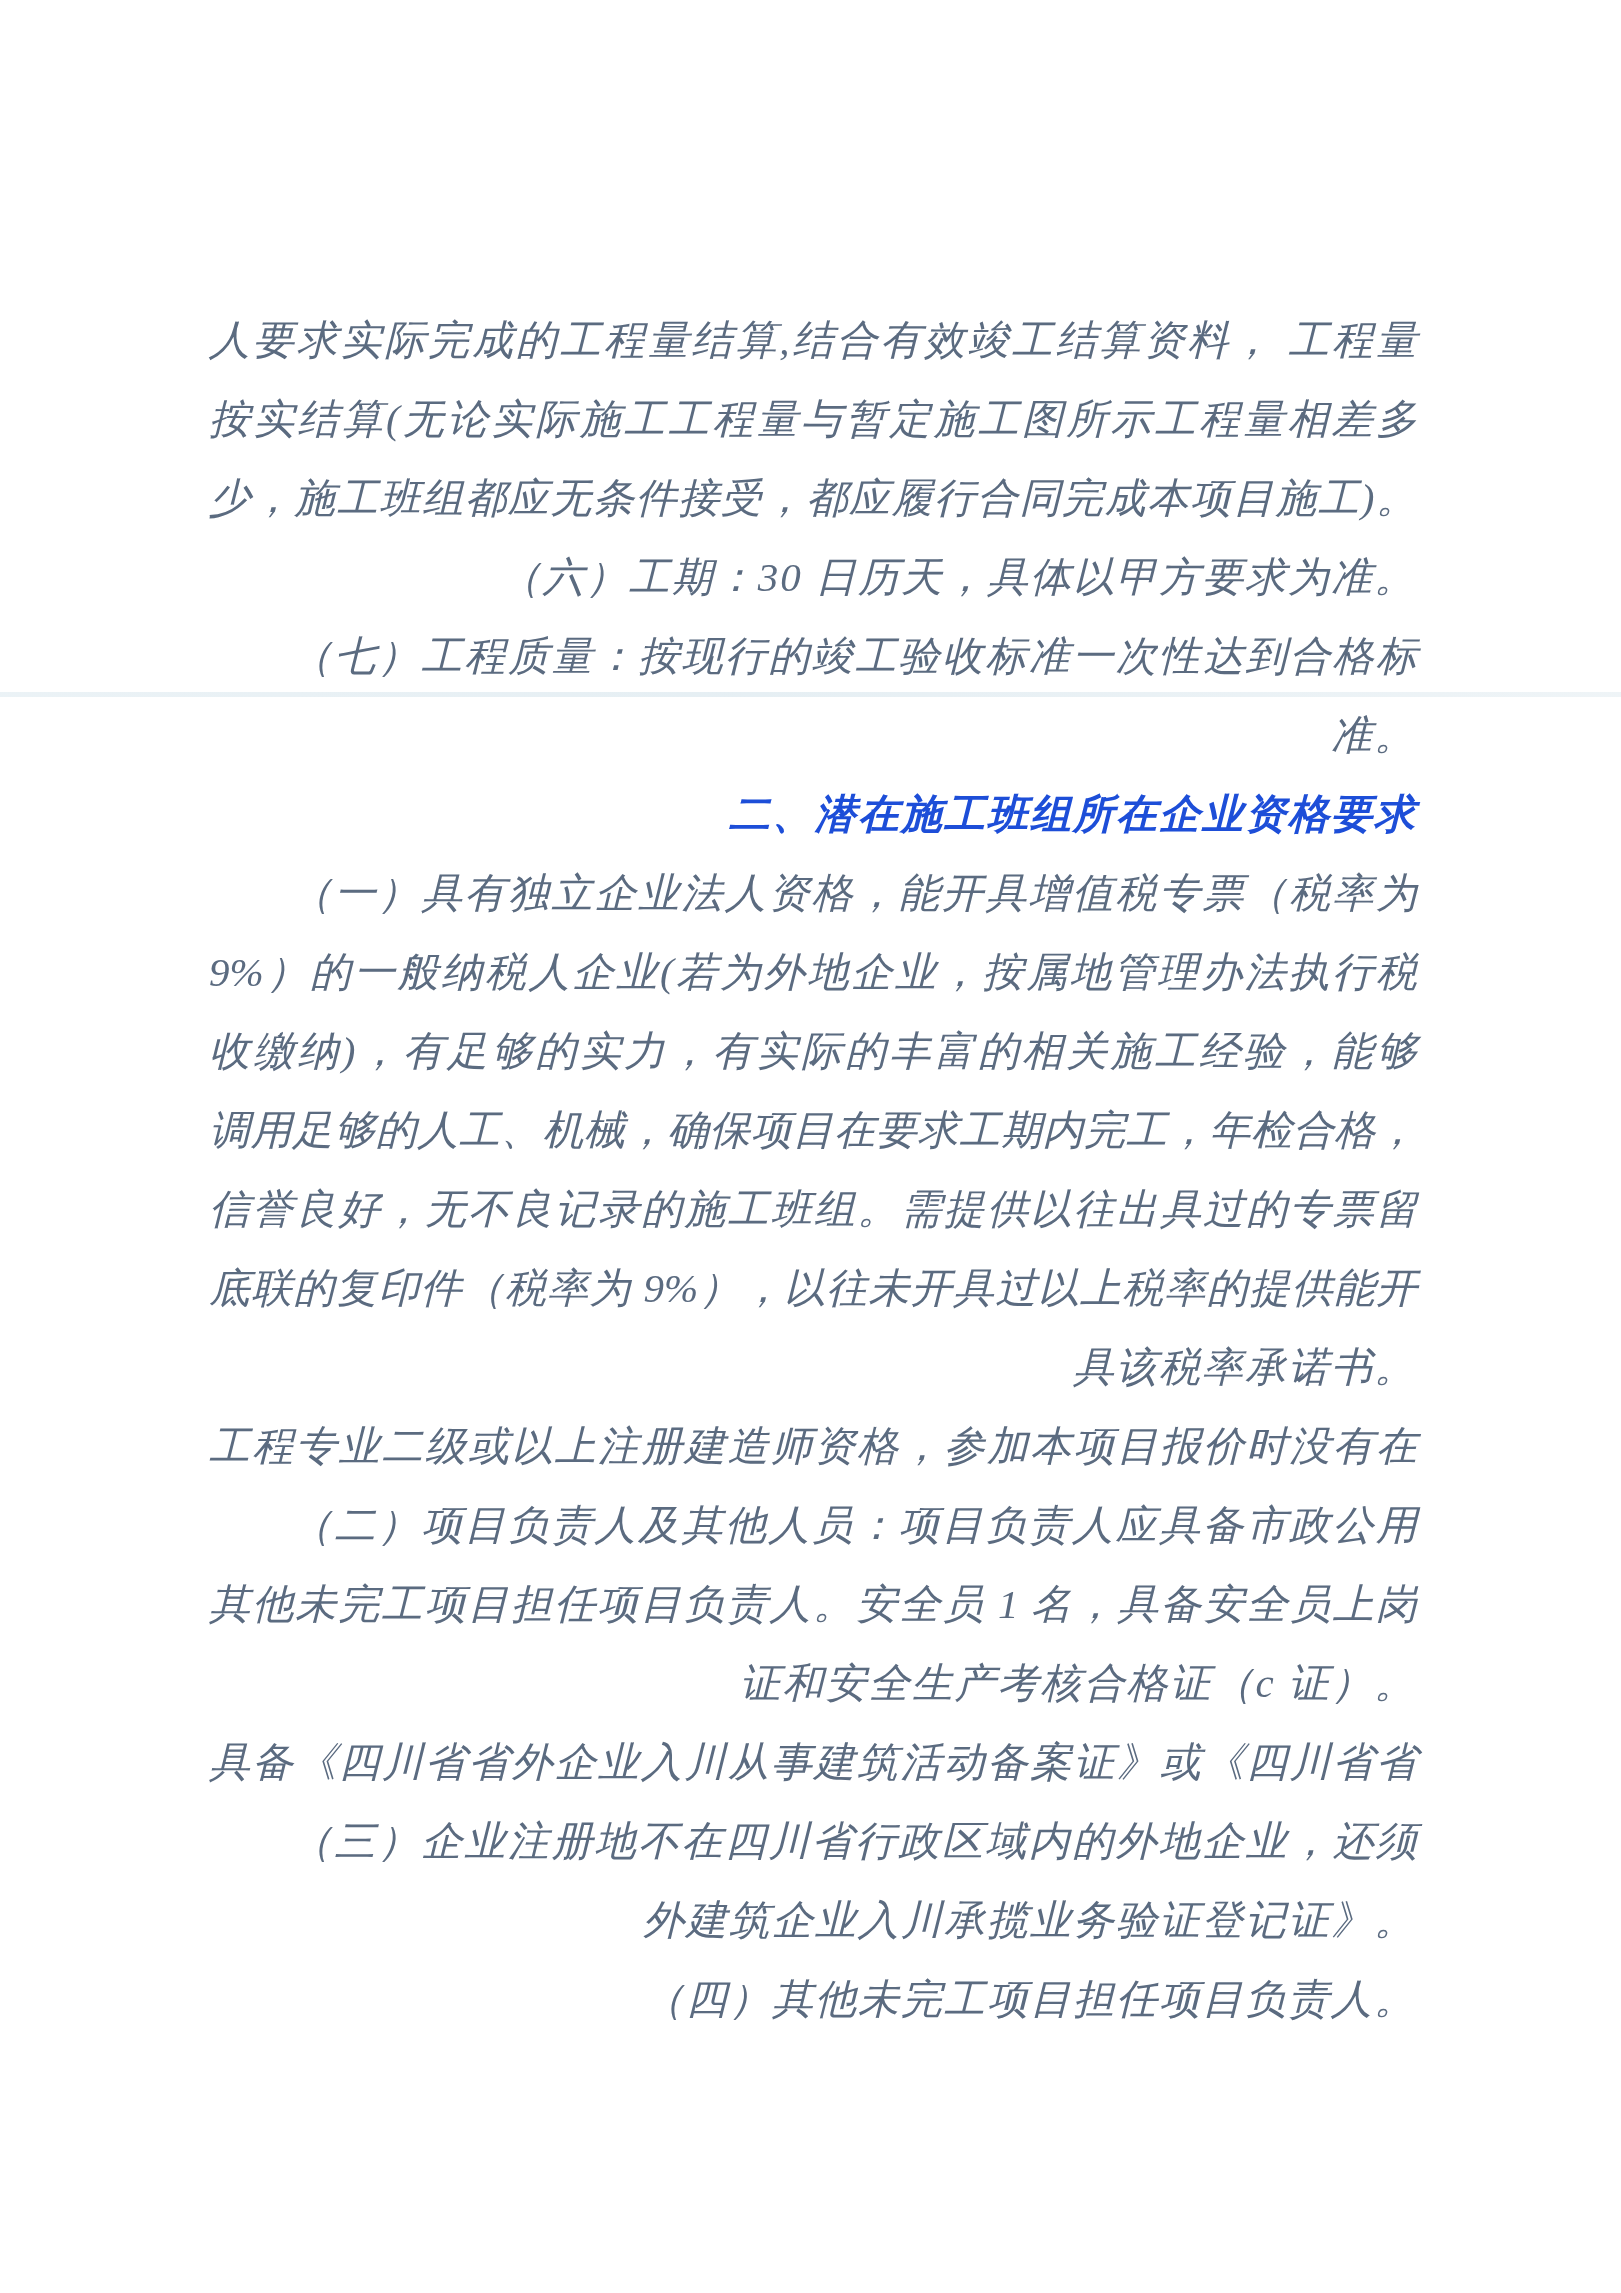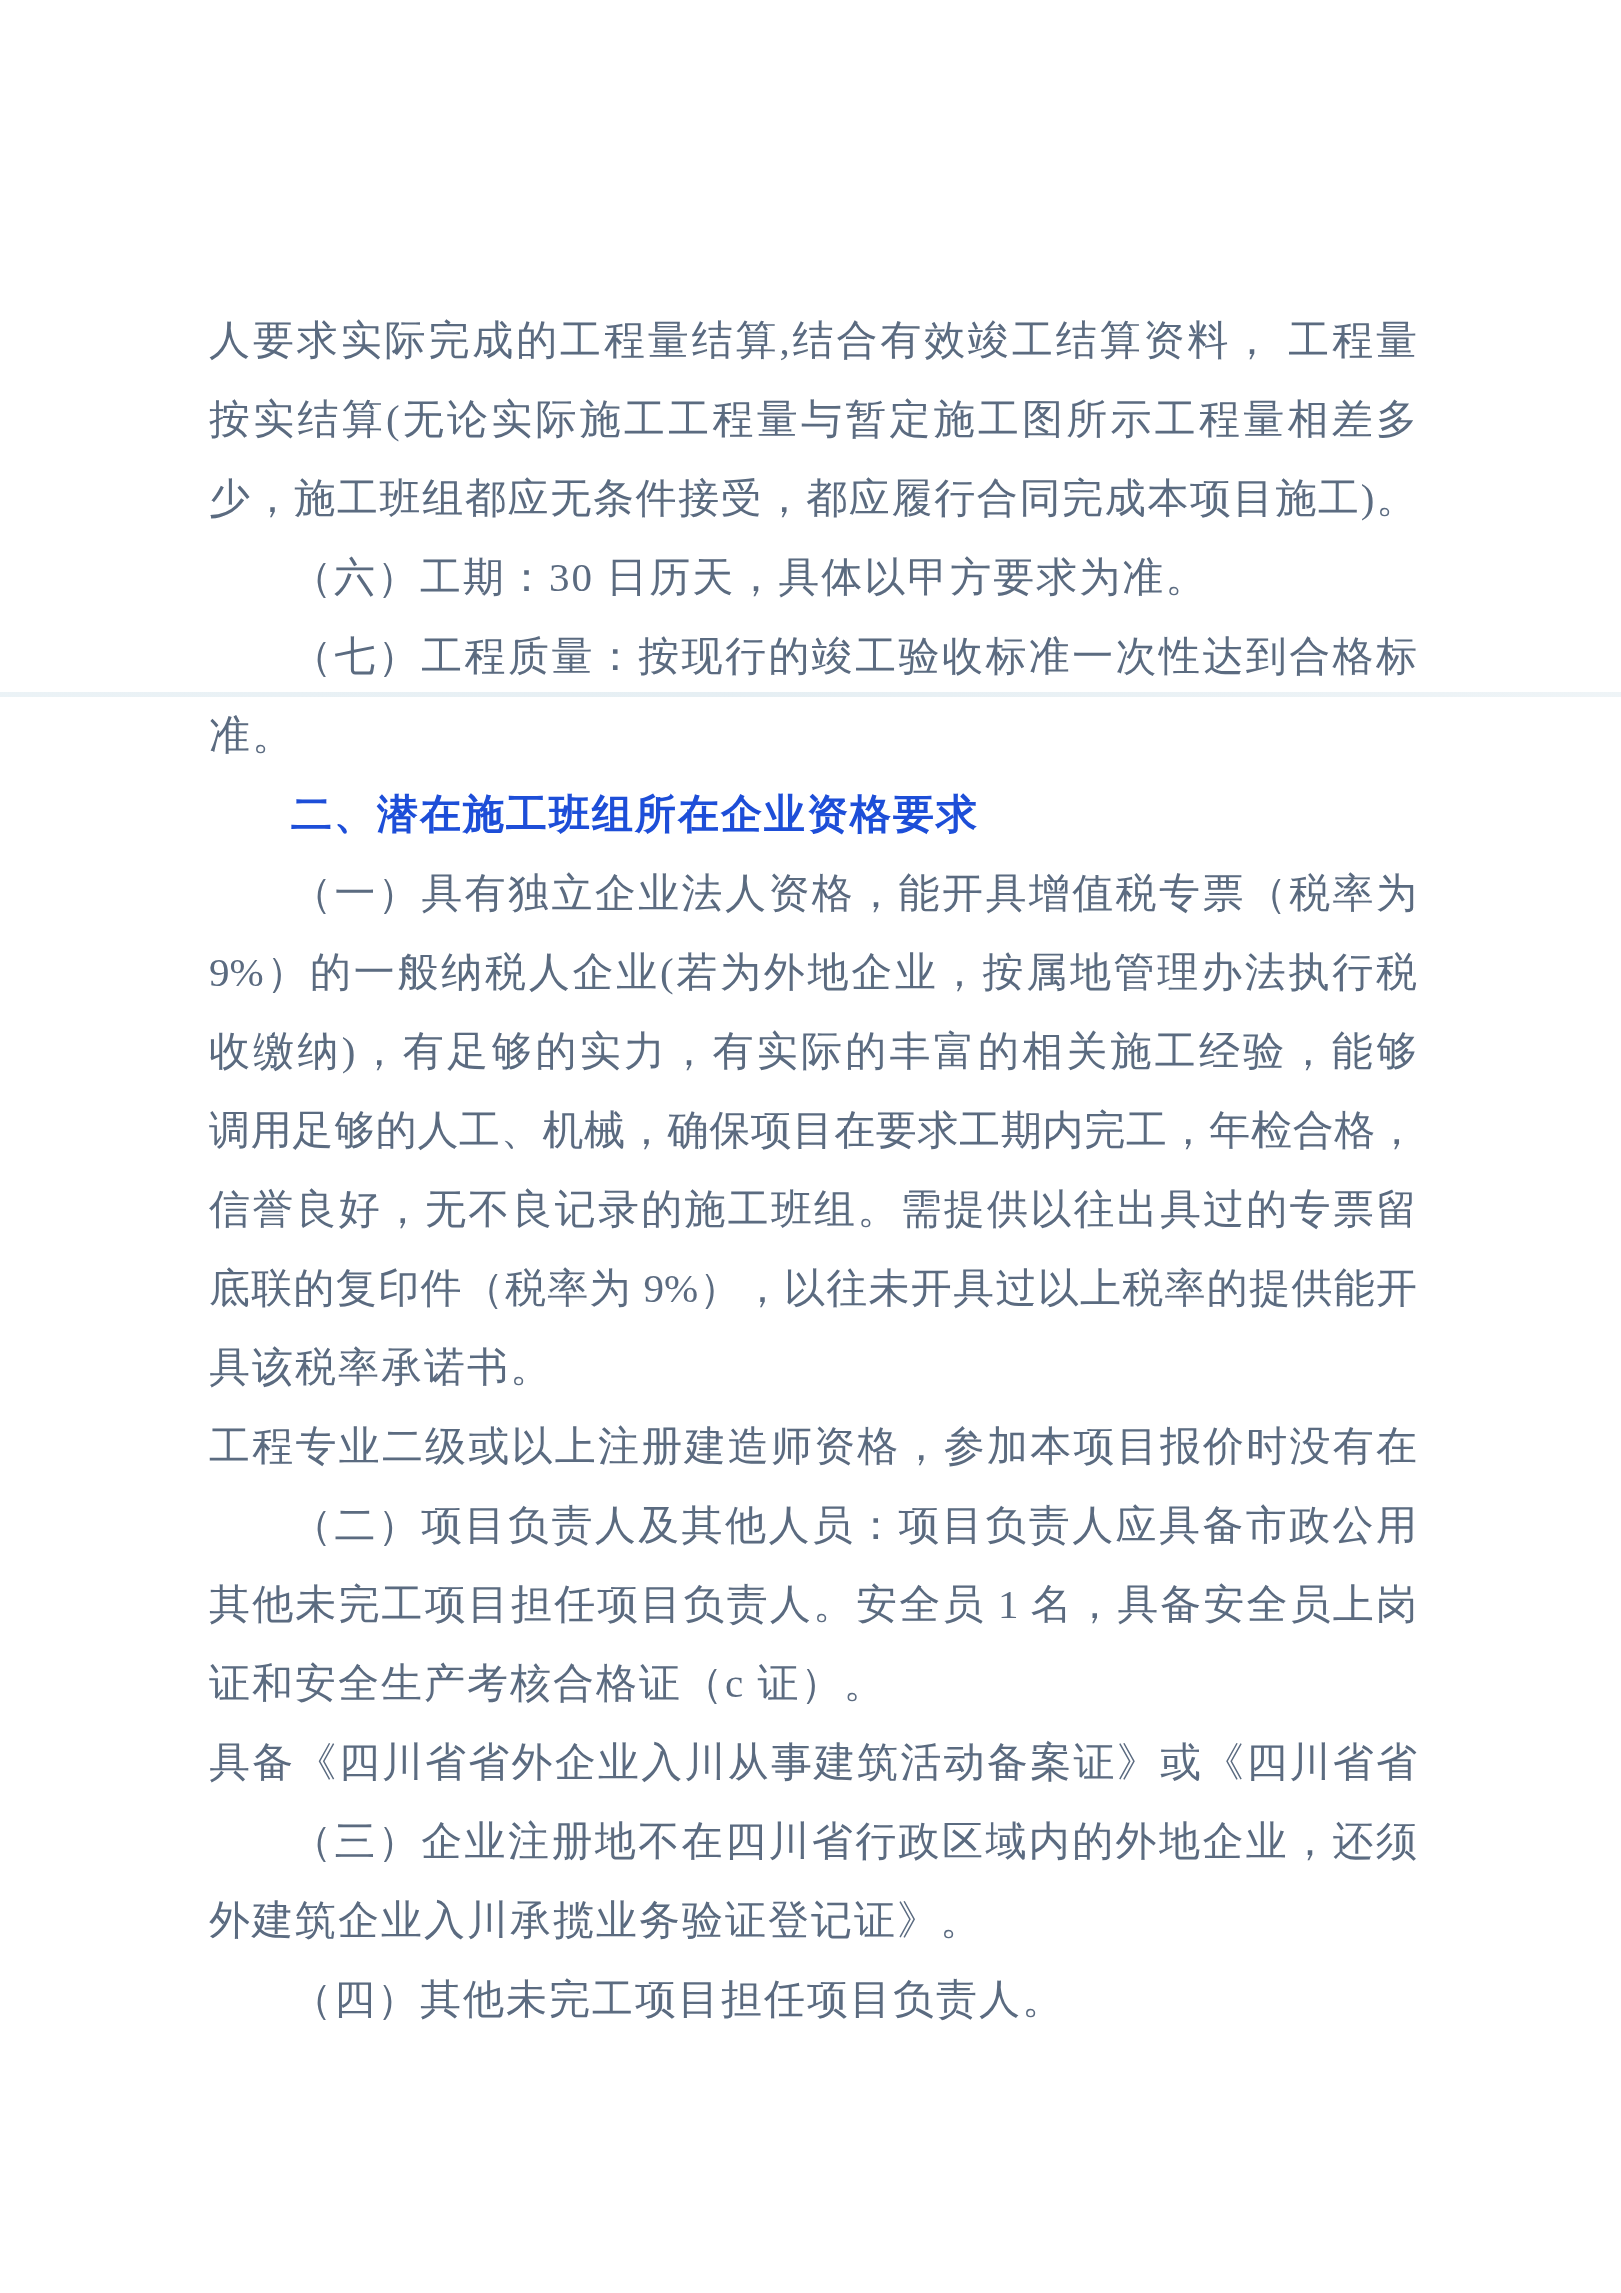--- a/index.html
+++ b/index.html
@@ -7,20 +7,21 @@
     padding: 0;
     background: #ffffff;
   }
   .page {
     position: relative;
     width: 1621px;
     height: 2058px;
     background: #ffffff;
     overflow: hidden;
     font-family: "Liberation Serif", "DejaVu Serif", serif;
+    font-style: italic;
   }
   
   .scan-band {
     position: absolute;
     left: 0;
     top: 692px;
     width: 1621px;
     height: 4.9px;
     background: linear-gradient(to right, #e9f1f5 0%, #e3edf2 45%, #edf3f6 100%);
     opacity: 0.9;
@@ -33,21 +34,21 @@
   }
   .line {
     font-size: 41px;
     height: 79px;
     line-height: 79px;
     color: #5b6b80;
     white-space: normal;
     overflow: visible;
   }
   .line.left {
-    text-align: left;
+    text-align: right;
     letter-spacing: 2px;
   }
   .line.j {
     text-align: justify;
     text-align-last: justify;
     text-justify: inter-character;
     letter-spacing: 0;
   }
   .line.ind {
     text-indent: 2em;

